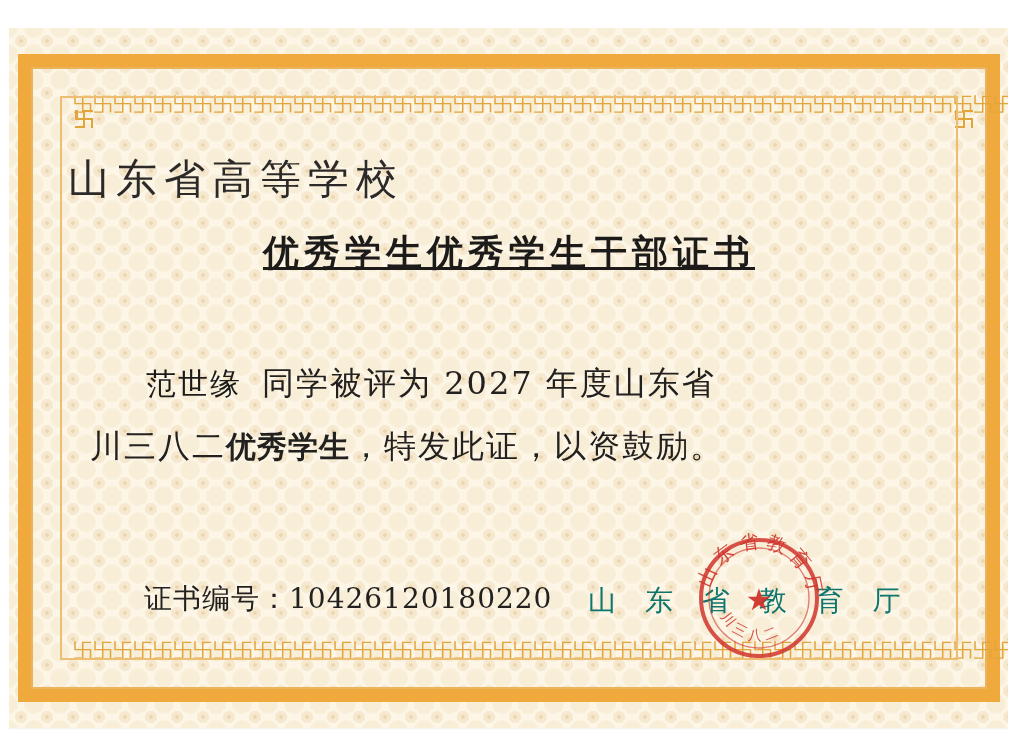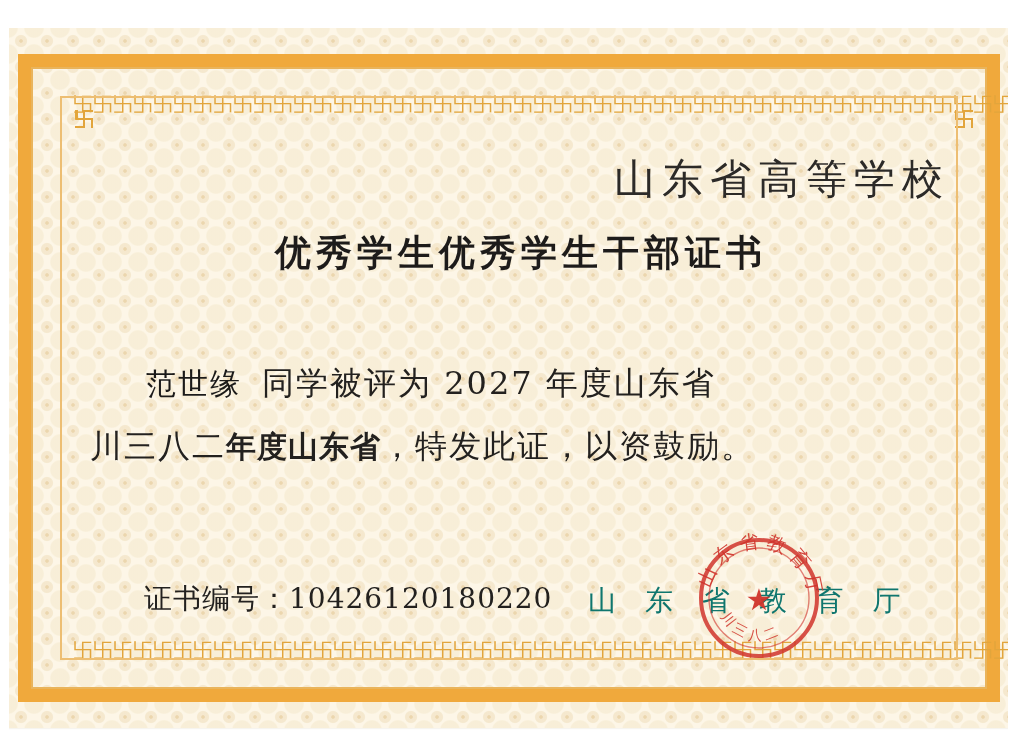--- a/index.html
+++ b/index.html
@@ -96,37 +96,38 @@
   #content {
     position: absolute;
     left: 60px; top: 76px;
     width: 882px; height: 548px;
   }
 
   .title-main {
     position: absolute;
     left: 0; top: 48px;
     width: 882px;
-    text-align: right;
+    text-align: left;
     font-family: "DejaVu Serif", serif;
     font-size: 41px;
     letter-spacing: 7px;
     color: #2c2a28;
     font-weight: 400;
   }
   .title-sub {
     position: absolute;
-    left: 12px; top: 125px;
+    left: 0; top: 125px;
     width: 882px;
     text-align: center;
     font-family: "DejaVu Sans", sans-serif;
     font-size: 36px;
     letter-spacing: 5px;
     color: #1d1b1a;
     font-weight: 700;
+    text-decoration: underline;
   }
 
   
   #body-text {
     position: absolute;
     left: 22px;
     top: 248px;
     width: 840px;
     color: #23211f;
   }
@@ -237,21 +238,21 @@
     <div id="content">
 
       <div class="title-main">山东省高等学校</div>
       <div class="title-sub">优秀学生优秀学生干部证书</div>
 
       <div id="body-text">
         <div class="body-line first">
           <span class="name-hand">范世缘</span><span>同学被评为 2027 年度山东省</span>
         </div>
         <div class="body-line">
-          <span>川三八二</span><span class="bold-award">年度山东省</span><span>，特发此证，以资鼓励。</span>
+          <span>川三八二</span><span class="bold-award">优秀学生</span><span>，特发此证，以资鼓励。</span>
         </div>
       </div>
 
       <div id="cert-number">
         <span>证书编号：</span><span>10426120180220</span>
       </div>
 
       <div id="issuer">山 东 省 教 育 厅</div>
 
       <div id="seal">

